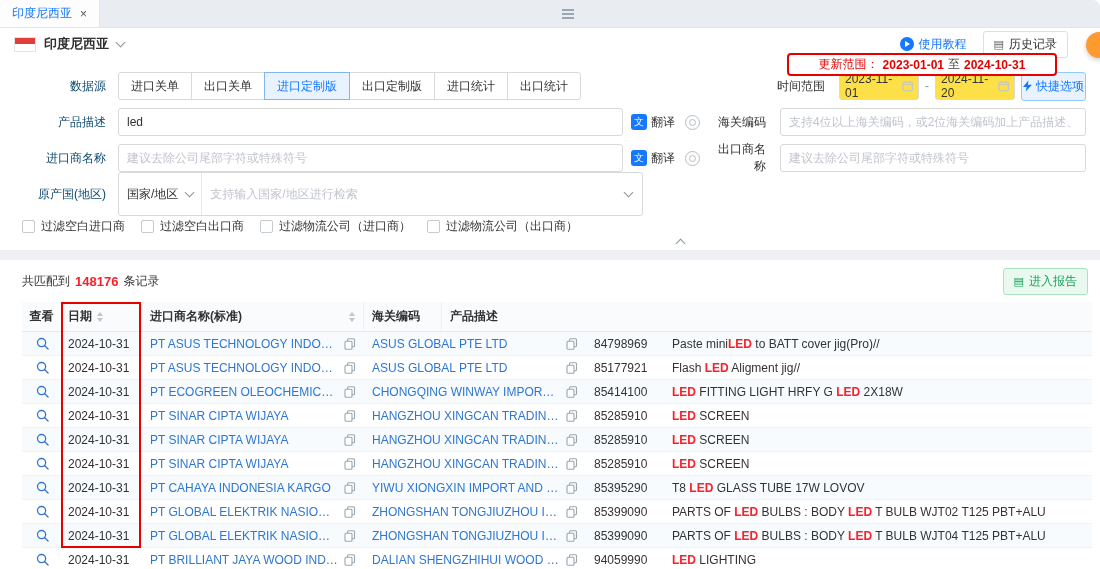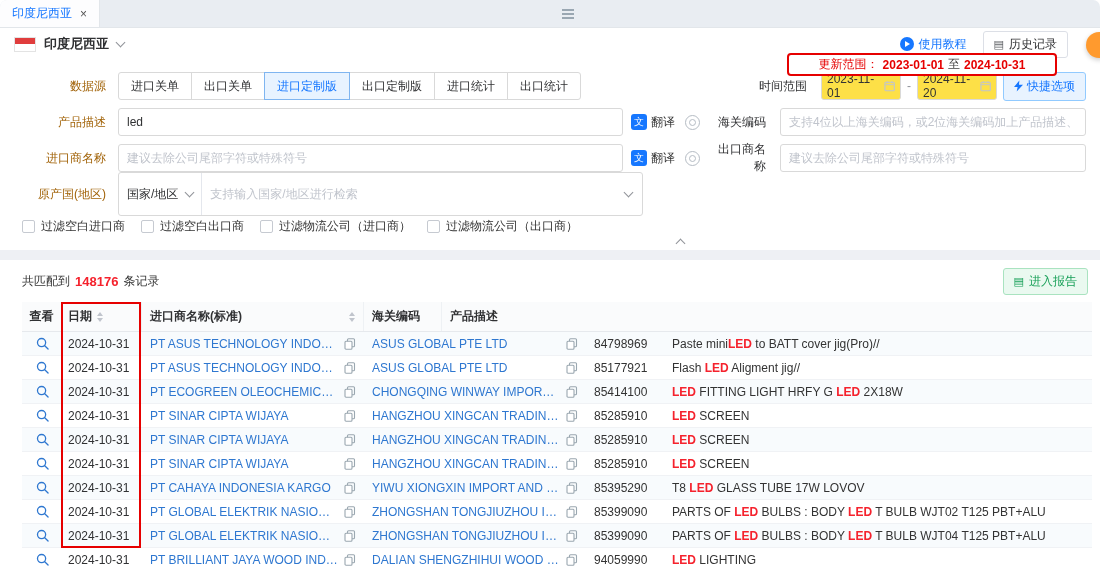--- a/index.html
+++ b/index.html
@@ -34,39 +34,39 @@
   
   .anno-update { position:absolute; left:787px; top:53px; width:270px; height:23px; border:2px solid #e60000; border-radius:4px; display:flex; align-items:center; justify-content:center; gap:4px; z-index:5; background:#fff; font-size:12px; }
   .anno-update .red { color:#e60000; }
   .anno-update .b { font-weight:700; }
   .anno-update .mid { color:#444; }
   .anno-dates { position:absolute; left:39px; top:0; width:80px; height:246px; border:2px solid #e60000; pointer-events:none; z-index:4; }
 
   
   .filters { padding:12px 14px 0 14px; background:#fff; }
   .frow { display:flex; align-items:center; height:28px; margin-bottom:8px; }
-  .flabel { width:104px; padding-right:12px; text-align:right; color:#a16207; flex:none; }
+  .flabel { width:104px; padding-right:12px; text-align:right; color:#0c4a6e; flex:none; }
   .flabel-r { width:58px; padding-right:8px; text-align:right; color:#303133; flex:none; }
   .r-cluster { margin-left:auto; display:flex; align-items:center; gap:6px; }
   .seg-group { display:flex; }
   .seg { padding:0 12px; height:28px; line-height:26px; background:#fff; border:1px solid #d9d9d9; margin-left:-1px; cursor:pointer; color:#303133; white-space:nowrap; }
   .seg:first-child { border-radius:3px 0 0 3px; margin-left:0; }
   .seg:last-child { border-radius:0 3px 3px 0; }
   .seg.active { background:#e8f3ff; color:#1677ff; border-color:#7fb5f0; position:relative; z-index:1; }
   .inp { height:28px; border:1px solid #d9d9d9; border-radius:3px; padding:0 8px; font-size:12px; color:#303133; font-family:inherit; background:#fff; }
   .inp::placeholder { color:#c0c4cc; }
   .w505 { width:505px; }
   .w306 { width:306px; }
   .trans { display:flex; align-items:center; gap:4px; margin-left:8px; cursor:pointer; }
   .trans-ic { width:16px; height:16px; background:#1677ff; color:#fff; border-radius:3px; font-size:10px; display:flex; align-items:center; justify-content:center; }
   .ring { width:15px; height:15px; border-radius:50%; border:1px solid #b5bcc4; margin-left:10px; position:relative; cursor:pointer; flex:none; }
   .ring::after { content:""; position:absolute; inset:3px; border-radius:50%; border:1px solid #b5bcc4; }
   .date-input { width:80px; height:28px; border:1px solid #d9d9d9; border-radius:3px; display:flex; align-items:center; justify-content:space-between; padding:0 5px; background:#fde047; cursor:pointer; }
   .dash { color:#909399; }
-  .quick { display:flex; align-items:center; gap:4px; border:1px solid #91caff; background:#e8f3ff; color:#1677ff; border-radius:3px; padding:5px 10px; cursor:pointer; white-space:nowrap; }
+  .quick { display:flex; align-items:center; gap:4px; border:1px solid #91caff; background:#e8f3ff; color:#1677ff; border-radius:3px; padding:5px 1px; cursor:pointer; white-space:nowrap; }
   .origin-ctl { display:flex; align-items:center; width:525px; height:44px; border:1px solid #d9d9d9; border-radius:3px; background:#fff; }
   .origin-select { display:flex; align-items:center; gap:8px; padding:0 8px; height:100%; border-right:1px solid #e4e7ed; color:#303133; cursor:pointer; white-space:nowrap; }
   .origin-input { flex:1; border:none; outline:none; height:24px; padding:0 8px; font-size:12px; font-family:inherit; color:#303133; }
   .origin-input::placeholder { color:#c0c4cc; }
   .origin-caret { margin-right:10px; }
   .cbrow { display:flex; align-items:center; gap:16px; height:16px; margin:10px 0 0 8px; }
   .cb { display:flex; align-items:center; gap:6px; cursor:pointer; }
   .cbx { width:13px; height:13px; border:1px solid #c6cad1; border-radius:2px; background:#fff; flex:none; }
   .collapse { height:16px; display:flex; justify-content:center; align-items:center; }
   .collapse .chev { margin-left:260px; cursor:pointer; }

